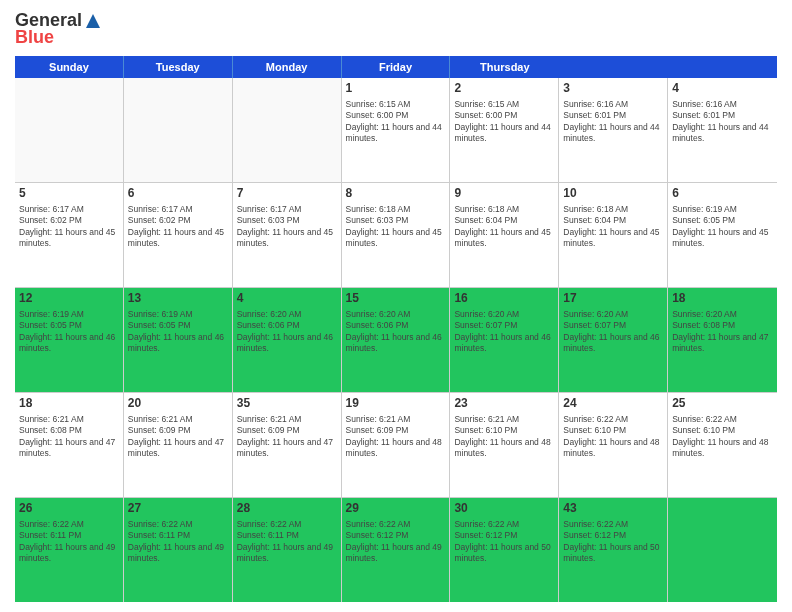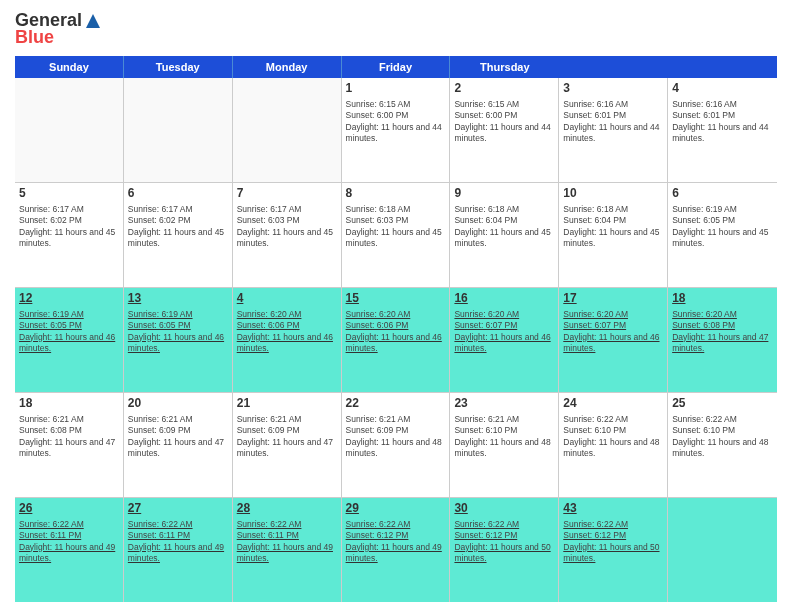--- a/index.html
+++ b/index.html
@@ -88,22 +88,21 @@
       vertical-align: top;
       background: #fff;
     }
     .cal-cell:last-child {
       border-right: none;
     }
     .cal-cell.empty {
       background: #f9f9f9;
     }
     .cal-cell.shaded {
-      background: #5eead4;
-      text-decoration: underline;
+      background: #22c55e;
     }
     .day-number {
       font-size: 12px;
       font-weight: bold;
       color: #333;
       display: block;
       margin-bottom: 2px;
     }
     .day-info {
       font-size: 8.5px;
@@ -224,25 +223,25 @@
         <div class="cal-row">
           <div class="cal-cell">
             <span class="day-number">18</span>
             <div class="day-info">Sunrise: 6:21 AM<br>Sunset: 6:08 PM<br>Daylight: 11 hours and 47 minutes.</div>
           </div>
           <div class="cal-cell">
             <span class="day-number">20</span>
             <div class="day-info">Sunrise: 6:21 AM<br>Sunset: 6:09 PM<br>Daylight: 11 hours and 47 minutes.</div>
           </div>
           <div class="cal-cell">
-            <span class="day-number">21</span>
+            <span class="day-number">35</span>
             <div class="day-info">Sunrise: 6:21 AM<br>Sunset: 6:09 PM<br>Daylight: 11 hours and 47 minutes.</div>
           </div>
           <div class="cal-cell">
-            <span class="day-number">22</span>
+            <span class="day-number">19</span>
             <div class="day-info">Sunrise: 6:21 AM<br>Sunset: 6:09 PM<br>Daylight: 11 hours and 48 minutes.</div>
           </div>
           <div class="cal-cell">
             <span class="day-number">23</span>
             <div class="day-info">Sunrise: 6:21 AM<br>Sunset: 6:10 PM<br>Daylight: 11 hours and 48 minutes.</div>
           </div>
           <div class="cal-cell">
             <span class="day-number">24</span>
             <div class="day-info">Sunrise: 6:22 AM<br>Sunset: 6:10 PM<br>Daylight: 11 hours and 48 minutes.</div>
           </div>

